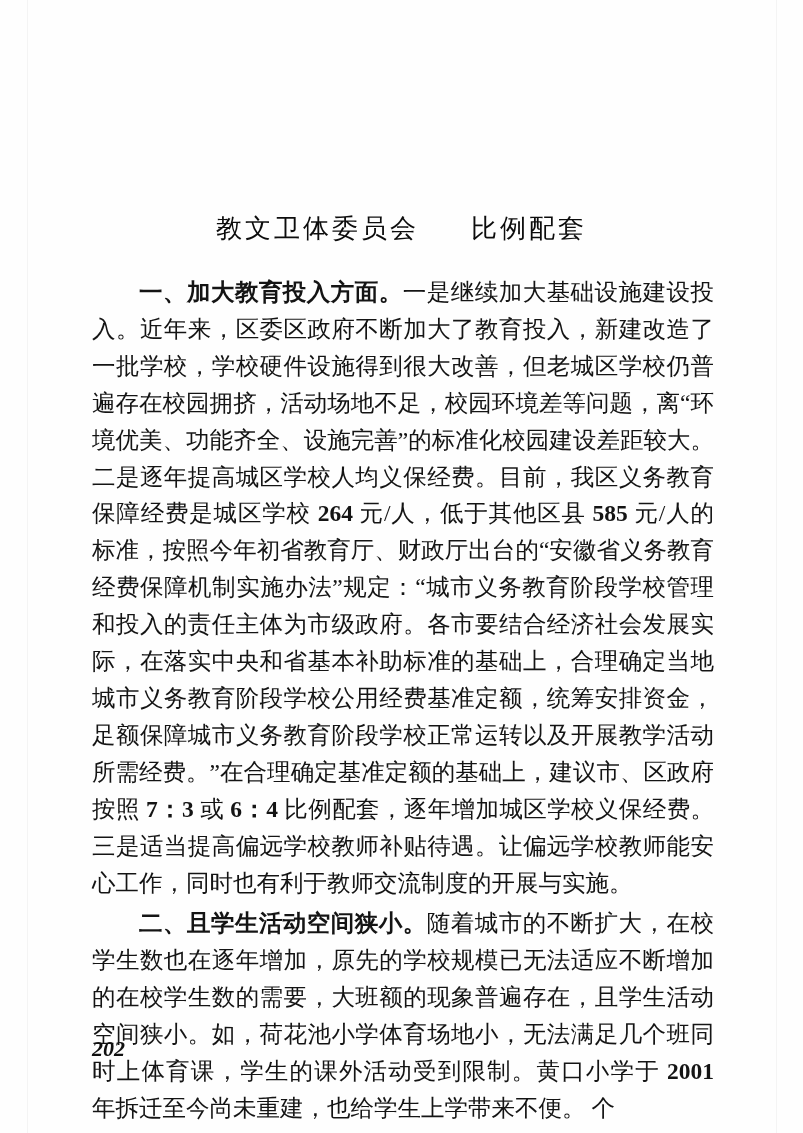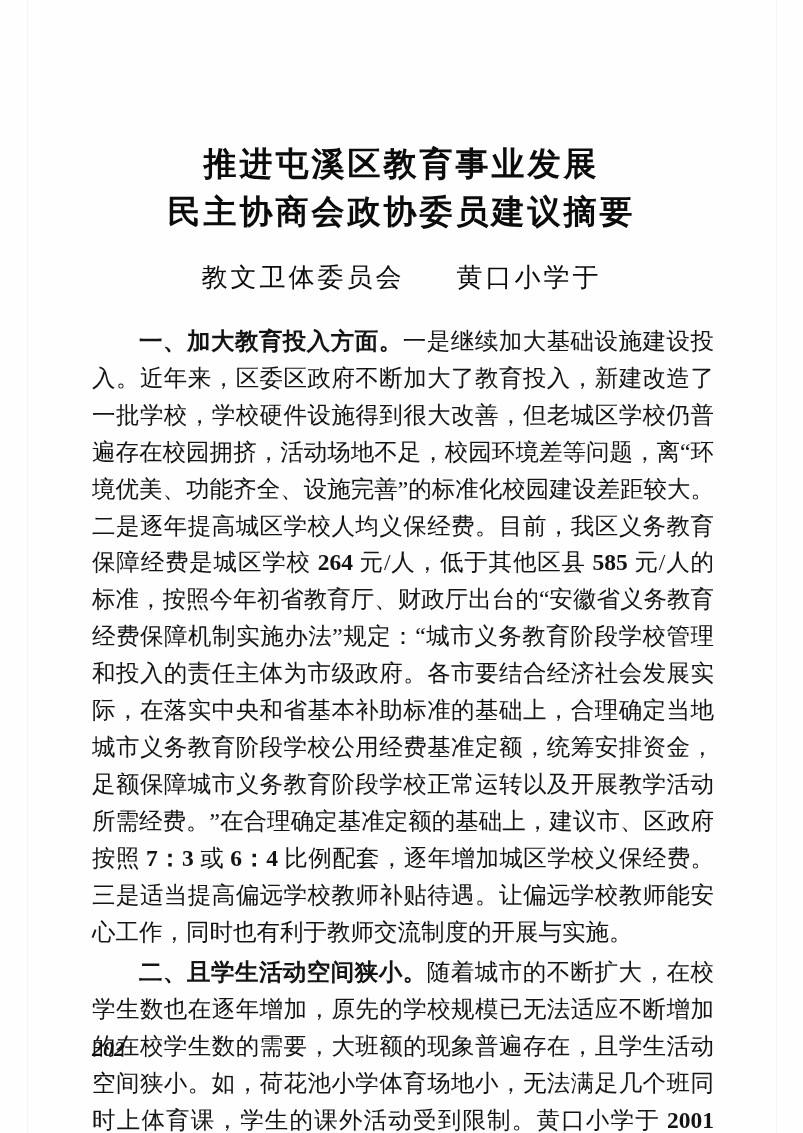--- a/index.html
+++ b/index.html
@@ -34,21 +34,21 @@
     letter-spacing: 3px;
     color: #0c0c0c;
   }
   .byline {
     margin-top: 24px;
     font-size: 26px;
     letter-spacing: 3px;
     color: #0c0c0c;
     font-family: "Liberation Serif", "DejaVu Serif", serif;
   }
-  .byline .org { display: inline-block; }
+  .byline .org { display: inline-block; margin-top: 47px; }
   .byline .byline-gap { display: inline-block; width: 2em; }
 
   .doc-body {
     margin: 28px 85px 0 88px;
     font-size: 23.5px;
     line-height: 36.9px;
     text-align: justify;
     color: #141414;
   }
   .doc-body p { text-indent: 2em; margin: 4px; }
@@ -65,26 +65,22 @@
     color: #101010;
     text-align: center;
   }
 </style>
 </head>
 <body>
 
 <div class="page">
 
   <header class="doc-header">
-    <h1>
-      <span class="title-line">推进屯溪区教育事业发展</span>
-      <span class="title-line">民主协商会政协委员建议摘要</span>
-    </h1>
     <div class="byline">
-      <span class="org">教文卫体委员会</span><span class="byline-gap"></span><span class="org">黄口小学于</span>
+      <span class="org">教文卫体委员会</span><span class="byline-gap"></span><span class="org">比例配套</span>
     </div>
   </header>
 
   <main class="doc-body">
     <p><span class="para-lead">一、加大教育投入方面。</span><span class="para-text js-numbold">一是继续加大基础设施建设投入。近年来，区委区政府不断加大了教育投入，新建改造了一批学校，学校硬件设施得到很大改善，但老城区学校仍普遍存在校园拥挤，活动场地不足，校园环境差等问题，离“环境优美、功能齐全、设施完善”的标准化校园建设差距较大。二是逐年提高城区学校人均义保经费。目前，我区义务教育保障经费是城区学校 <span class="num">264</span> 元/人，低于其他区县 <span class="num">585</span> 元/人的标准，按照今年初省教育厅、财政厅出台的“安徽省义务教育经费保障机制实施办法”规定：“城市义务教育阶段学校管理和投入的责任主体为市级政府。各市要结合经济社会发展实际，在落实中央和省基本补助标准的基础上，合理确定当地城市义务教育阶段学校公用经费基准定额，统筹安排资金，足额保障城市义务教育阶段学校正常运转以及开展教学活动所需经费。”在合理确定基准定额的基础上，建议市、区政府按照 <span class="num">7：3</span> 或 <span class="num">6：4</span> 比例配套，逐年增加城区学校义保经费。三是适当提高偏远学校教师补贴待遇。让偏远学校教师能安心工作，同时也有利于教师交流制度的开展与实施。</span></p>
     <p><span class="para-lead">二、且学生活动空间狭小。</span><span class="para-text js-numbold">随着城市的不断扩大，在校学生数也在逐年增加，原先的学校规模已无法适应不断增加的在校学生数的需要，大班额的现象普遍存在，且学生活动空间狭小。如，荷花池小学体育场地小，无法满足几个班同时上体育课，学生的课外活动受到限制。黄口小学于 <span class="num">2001</span> 年拆迁至今尚未重建，也给学生上学带来不便。 个</span></p>
   </main>
 
   <div class="page-number">202</div>
 

